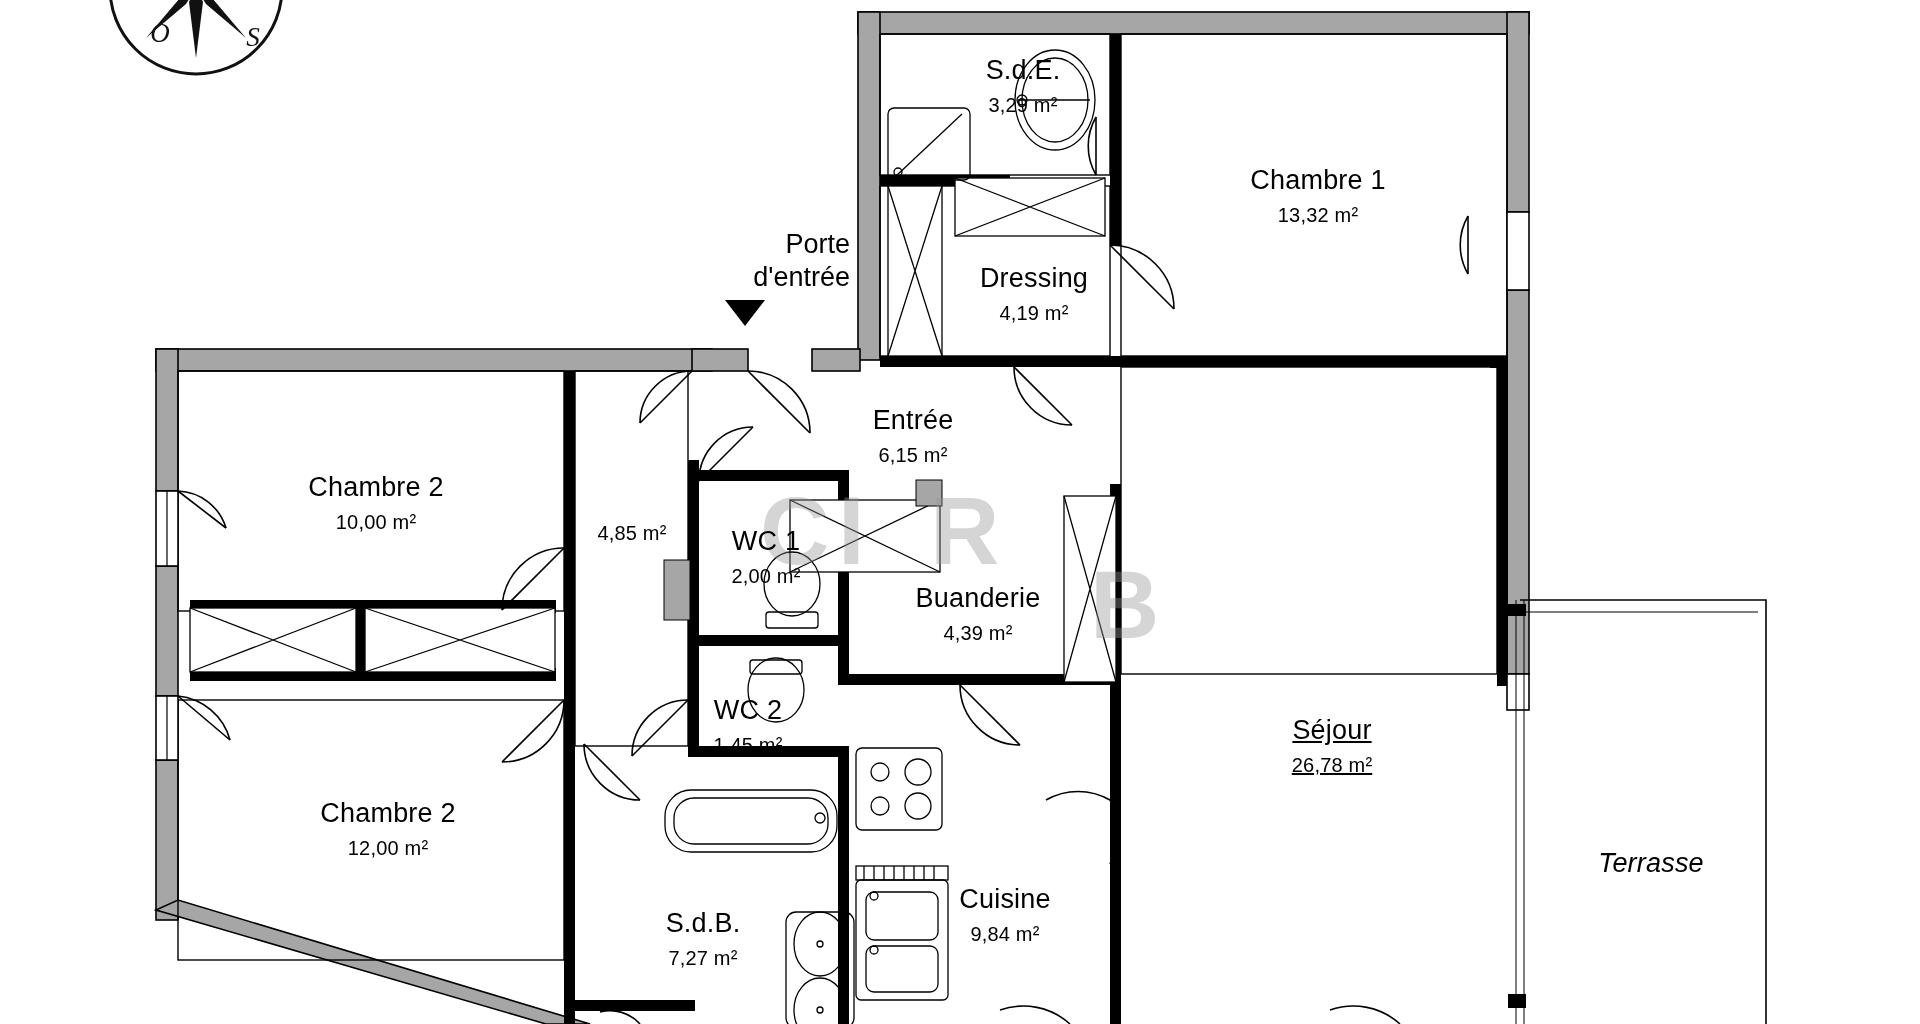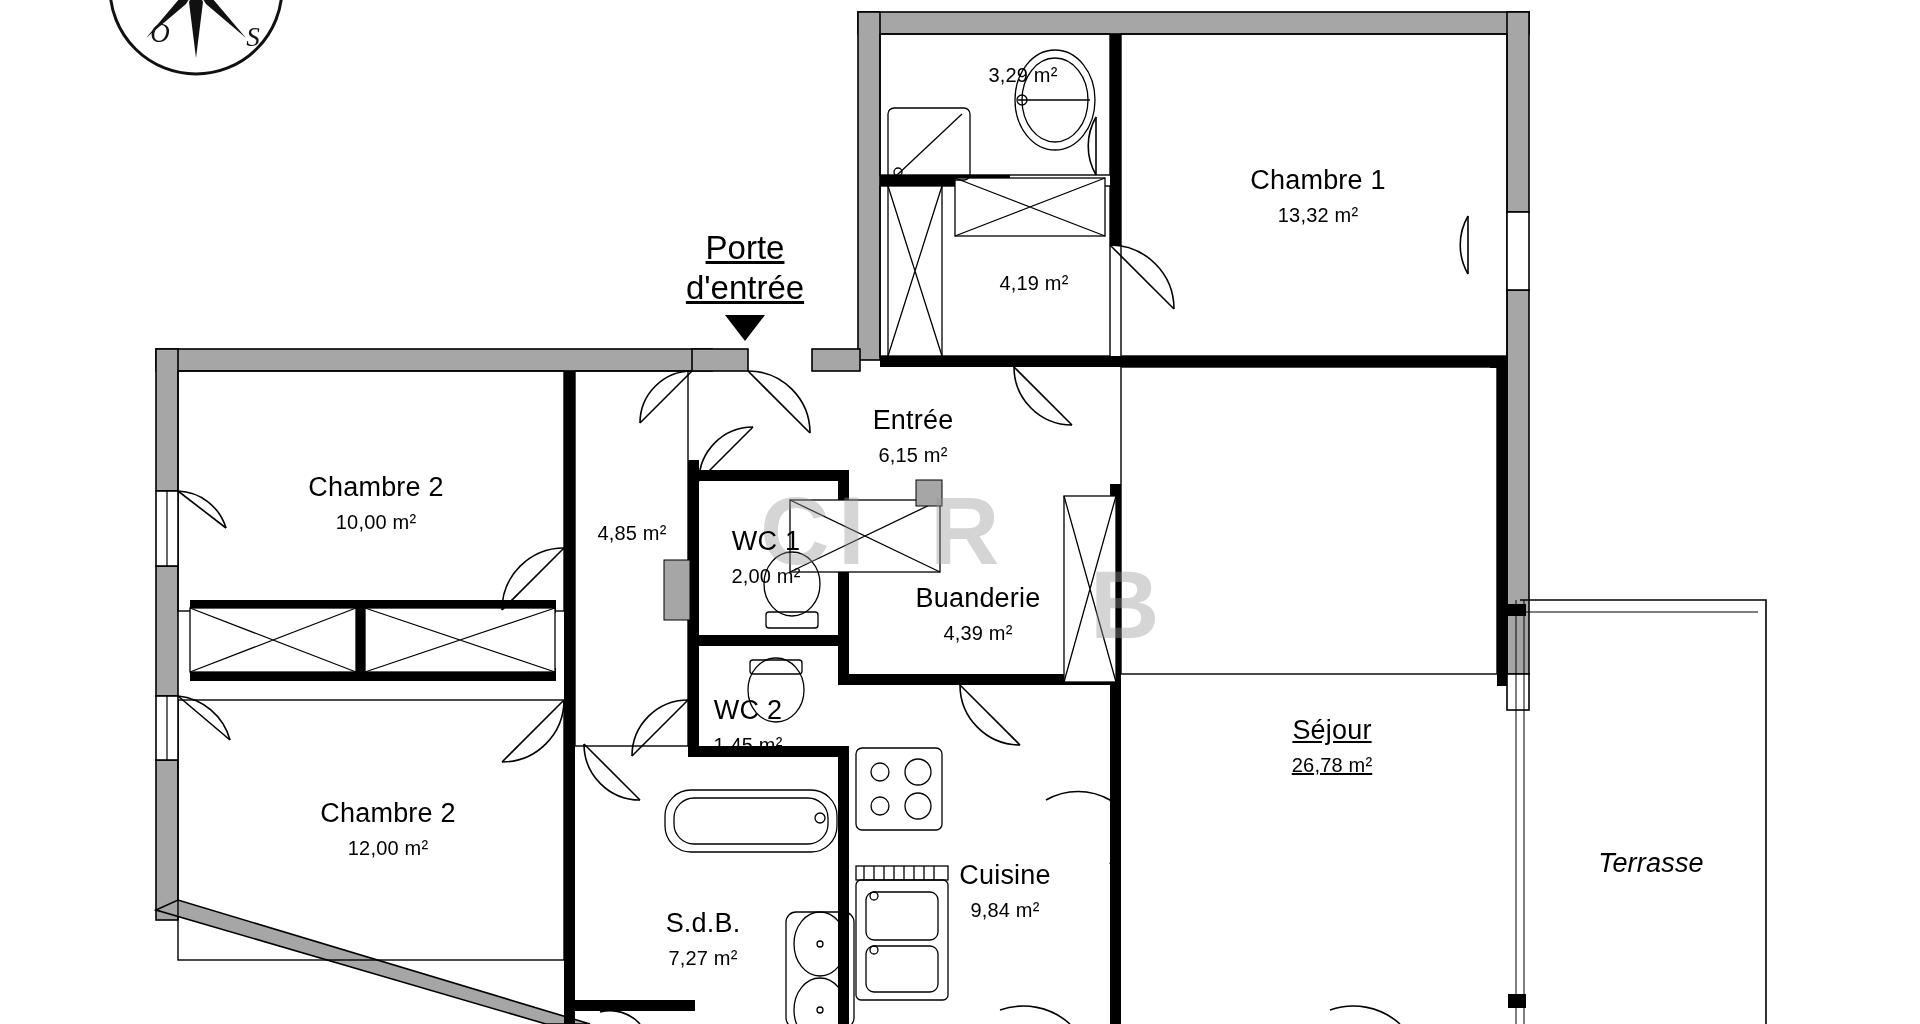--- a/index.html
+++ b/index.html
@@ -4,22 +4,22 @@
 <style>
   html,body{margin:0;padding:0;background:#ffffff;}
   body{width:1920px;height:1024px;overflow:hidden;
        font-family:"Liberation Sans","DejaVu Sans",sans-serif;color:#000;}
   #plan{position:relative;width:1920px;height:1024px;background:#fff;}
   #svgplan{position:absolute;left:0;top:0;width:1920px;height:1024px;}
   .lbl{position:absolute;text-align:center;white-space:nowrap;
        line-height:1.12;color:#000;}
   .lbl .nm{font-size:27px;letter-spacing:.2px;}
   .lbl .ar{font-size:20px;letter-spacing:.2px;margin-top:9px;}
-  .door-note{position:absolute;text-align:center;white-space:nowrap;
-             font-size:33px;line-height:1.22;text-decoration:underline;}
+  .door-note{position:absolute;text-align:right;white-space:nowrap;
+             font-size:27px;line-height:1.22;}
   .arrowdn{width:0;height:0;margin:6px auto 0;
            border-left:20px solid transparent;border-right:20px solid transparent;
            border-top:26px solid #000;}
   .wmark{position:absolute;color:rgba(150,150,150,.40);pointer-events:none;}
 </style>
 </head>
 <body>
 
 <div id="plan">
 
@@ -285,27 +285,29 @@
   <div class="wmark" style="left:1090px;top:550px;font-size:96px;font-weight:bold;">B</div>
 
   <div class="door-note" style="left:640px;top:228px;width:210px;">
     <div>Porte</div>
     <div>d'entrée</div>
     <div class="arrowdn"></div>
   </div>
 
   <div id="room-labels">
       <div class="lbl" style="left: 873px; top: 55px; width: 300px;">
+        <div class="nm">S.d.E.</div>
         <div class="ar">3,29 m²</div>
       </div>
       <div class="lbl" style="left: 1168px; top: 165px; width: 300px;">
         <div class="nm">Chambre 1</div>
         <div class="ar">13,32 m²</div>
       </div>
       <div class="lbl" style="left: 884px; top: 263px; width: 300px;">
+        <div class="nm">Dressing</div>
         <div class="ar">4,19 m²</div>
       </div>
       <div class="lbl" style="left: 763px; top: 405px; width: 300px;">
         <div class="nm">Entrée</div>
         <div class="ar">6,15 m²</div>
       </div>
       <div class="lbl" style="left: 226px; top: 472px; width: 300px;">
         <div class="nm">Chambre 2</div>
         <div class="ar">10,00 m²</div>
       </div>
@@ -325,21 +327,21 @@
         <div class="ar">1,45 m²</div>
       </div>
       <div class="lbl" style="left: 1182px; top: 715px; width: 300px; text-decoration: underline;">
         <div class="nm">Séjour</div>
         <div class="ar">26,78 m²</div>
       </div>
       <div class="lbl" style="left: 238px; top: 798px; width: 300px;">
         <div class="nm">Chambre 2</div>
         <div class="ar">12,00 m²</div>
       </div>
-      <div class="lbl" style="left: 855px; top: 860px; width: 300px;">
+      <div class="lbl" style="left: 855px; top: 884px; width: 300px;">
         <div class="nm">Cuisine</div>
         <div class="ar">9,84 m²</div>
       </div>
       <div class="lbl" style="left: 553px; top: 908px; width: 300px;">
         <div class="nm">S.d.B.</div>
         <div class="ar">7,27 m²</div>
       </div>
       <div class="lbl" style="left: 1501px; top: 848px; width: 300px; font-style: italic;">
         <div class="nm">Terrasse</div>
       </div>

